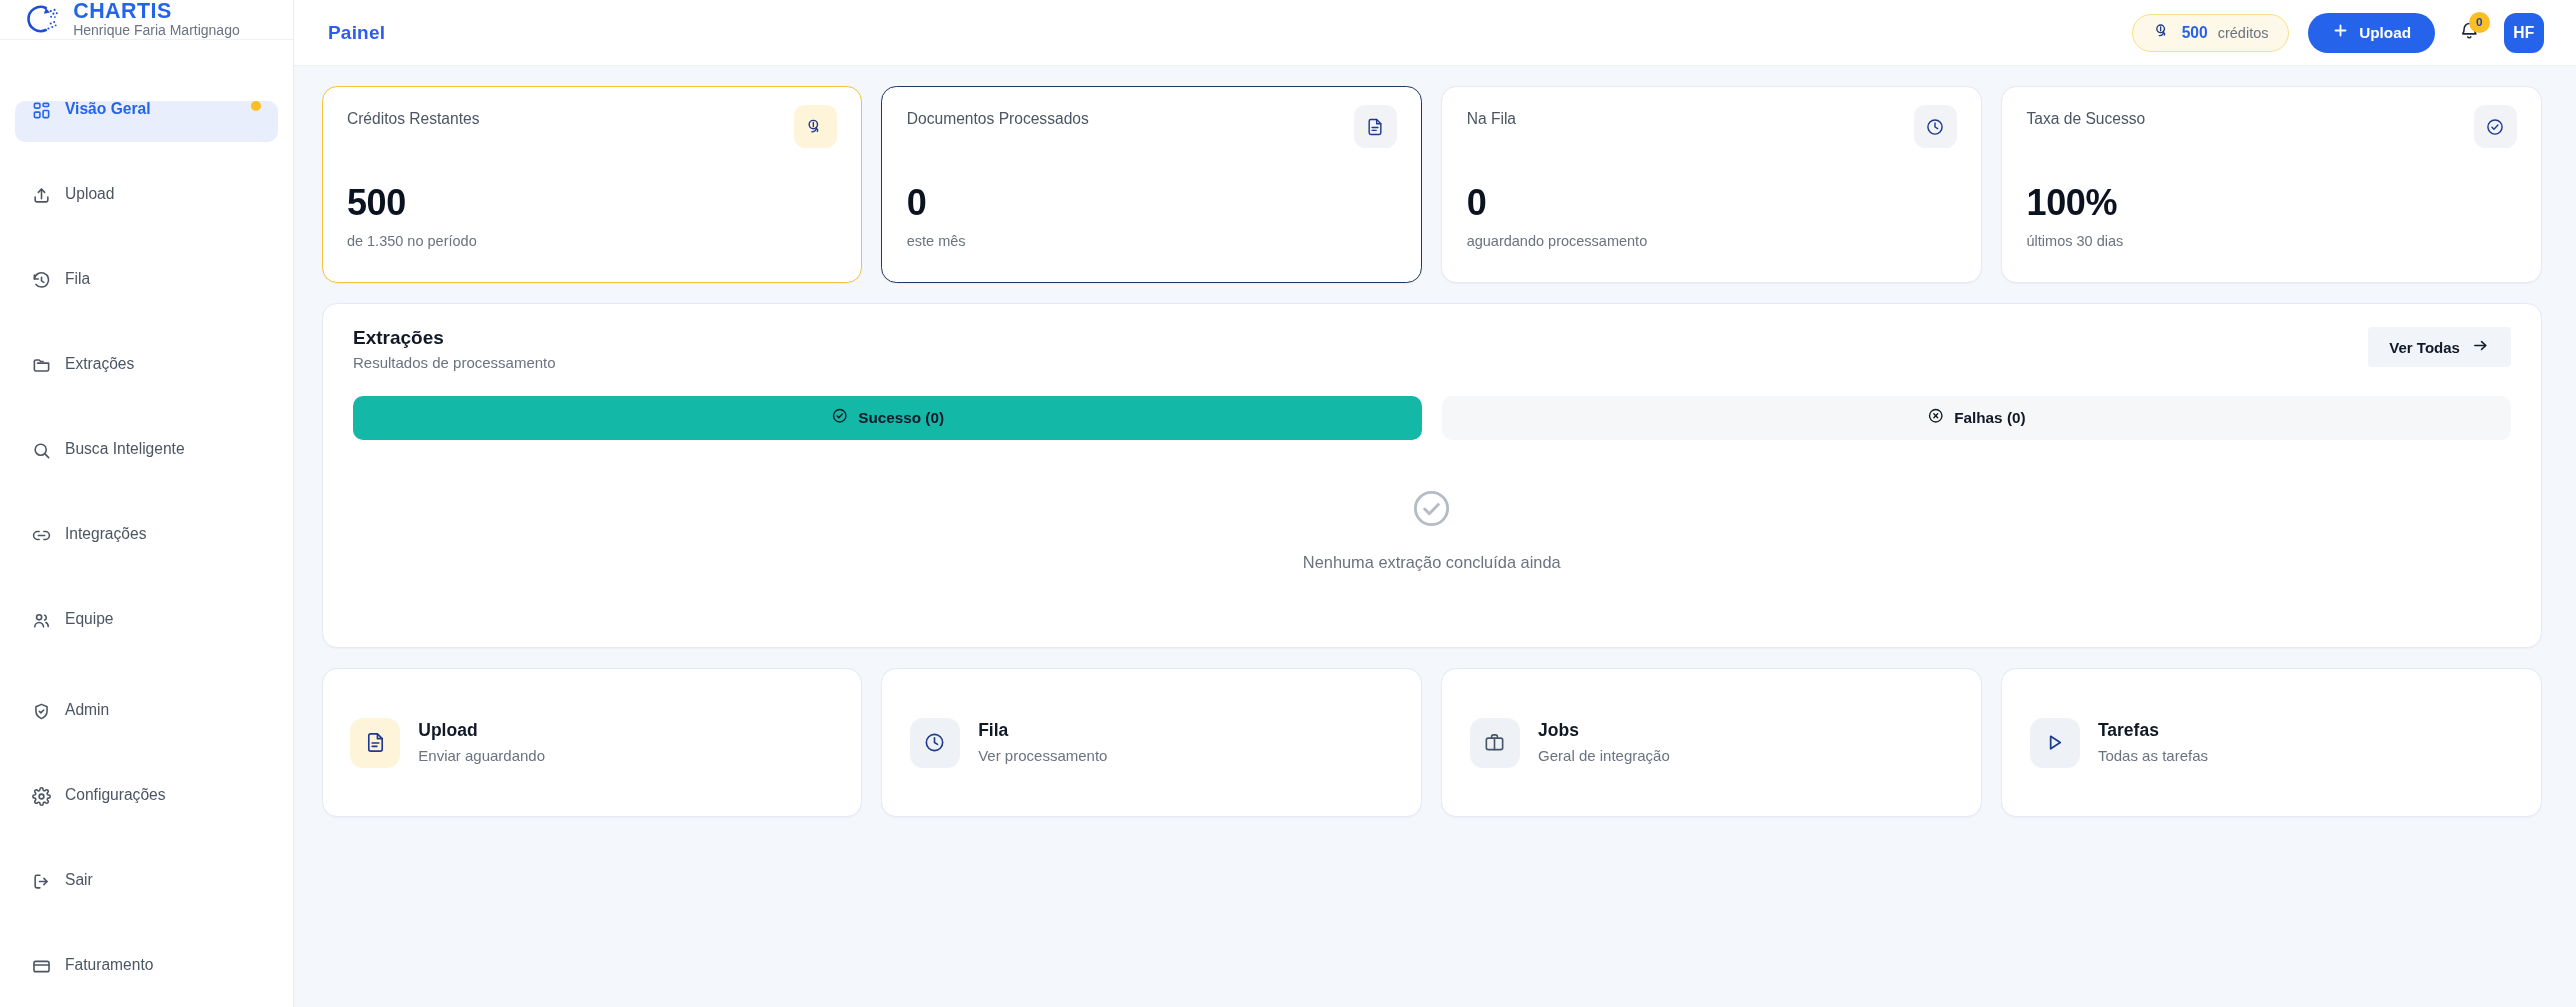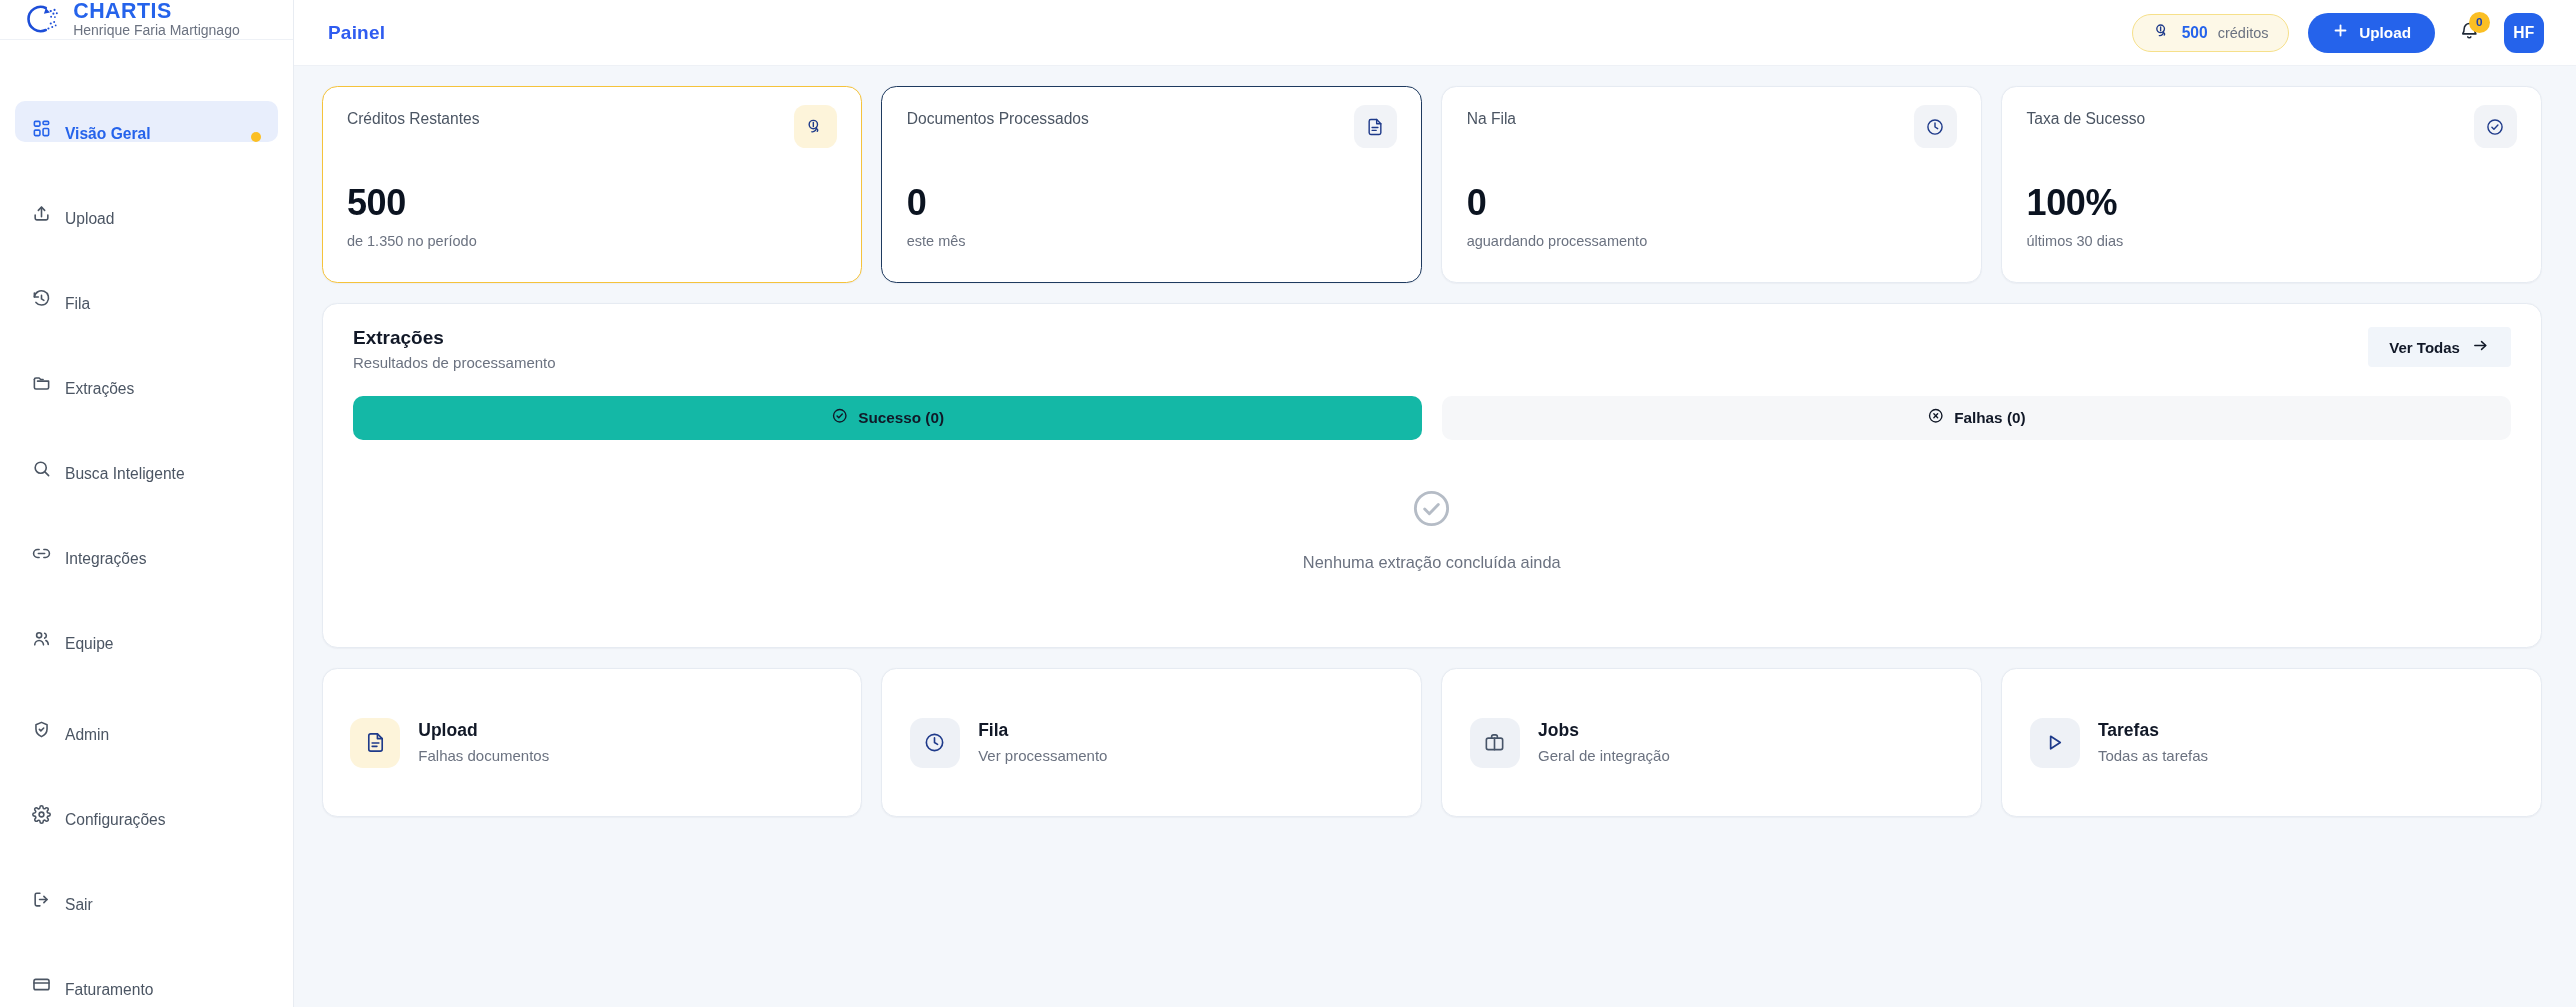--- a/index.html
+++ b/index.html
@@ -31,21 +31,21 @@
   .brand-name {
     font-size: 21.4px; font-weight: 700; color: #2563eb;
     letter-spacing: 0.5px; line-height: 1.05;
   }
   .brand-user { font-size: 14px; color: #6b7280; line-height: 1.1; }
 
   .nav-main { padding: 17px 15.3px 0 15.3px; }
   .nav-bottom { margin-top: auto; padding: 0 15.3px 38px 15.3px; }
 
   .nav-item {
-    display: flex; align-items: flex-end; gap: 13.7px;
+    display: flex; align-items: flex-start; gap: 13.7px;
     height: 41px; padding: 0 17px;
     border-radius: 10px;
     color: #4b5563; font-size: 15.6px;
     margin-bottom: 6.1px;
     position: relative;
     cursor: pointer;
     margin-top: 44px;
   }
   .nav-item .ni-label { line-height: 1; white-space: nowrap; }
   .nav-item.active {
@@ -518,21 +518,21 @@
           <span class="action-icon tint-amber">
             <svg width="23" height="23" viewBox="0 0 24 24" fill="none" stroke="#1e3a8a" stroke-width="1.7" stroke-linecap="round" stroke-linejoin="round">
               <path d="M14 3H7a2 2 0 0 0-2 2v14a2 2 0 0 0 2 2h10a2 2 0 0 0 2-2V8z"></path>
               <path d="M14 3v5h5"></path>
                 <path d="M8.5 12.5h7"></path>
                 <path d="M8.5 16h5"></path>
             </svg>
           </span>
           <span class="action-text">
             <span class="action-title">Upload</span>
-            <span class="action-sub">Falhas documentos</span>
+            <span class="action-sub">Enviar aguardando</span>
           </span>
         </div>
 
         <div class="action-card">
           <span class="action-icon">
             <svg width="23" height="23" viewBox="0 0 24 24" fill="none" stroke="#1e3a8a" stroke-width="1.7" stroke-linecap="round" stroke-linejoin="round">
               <circle cx="12" cy="12" r="8.5"></circle>
                 <path d="M12 7.2V12l3.2 2"></path>
             </svg>
           </span>

